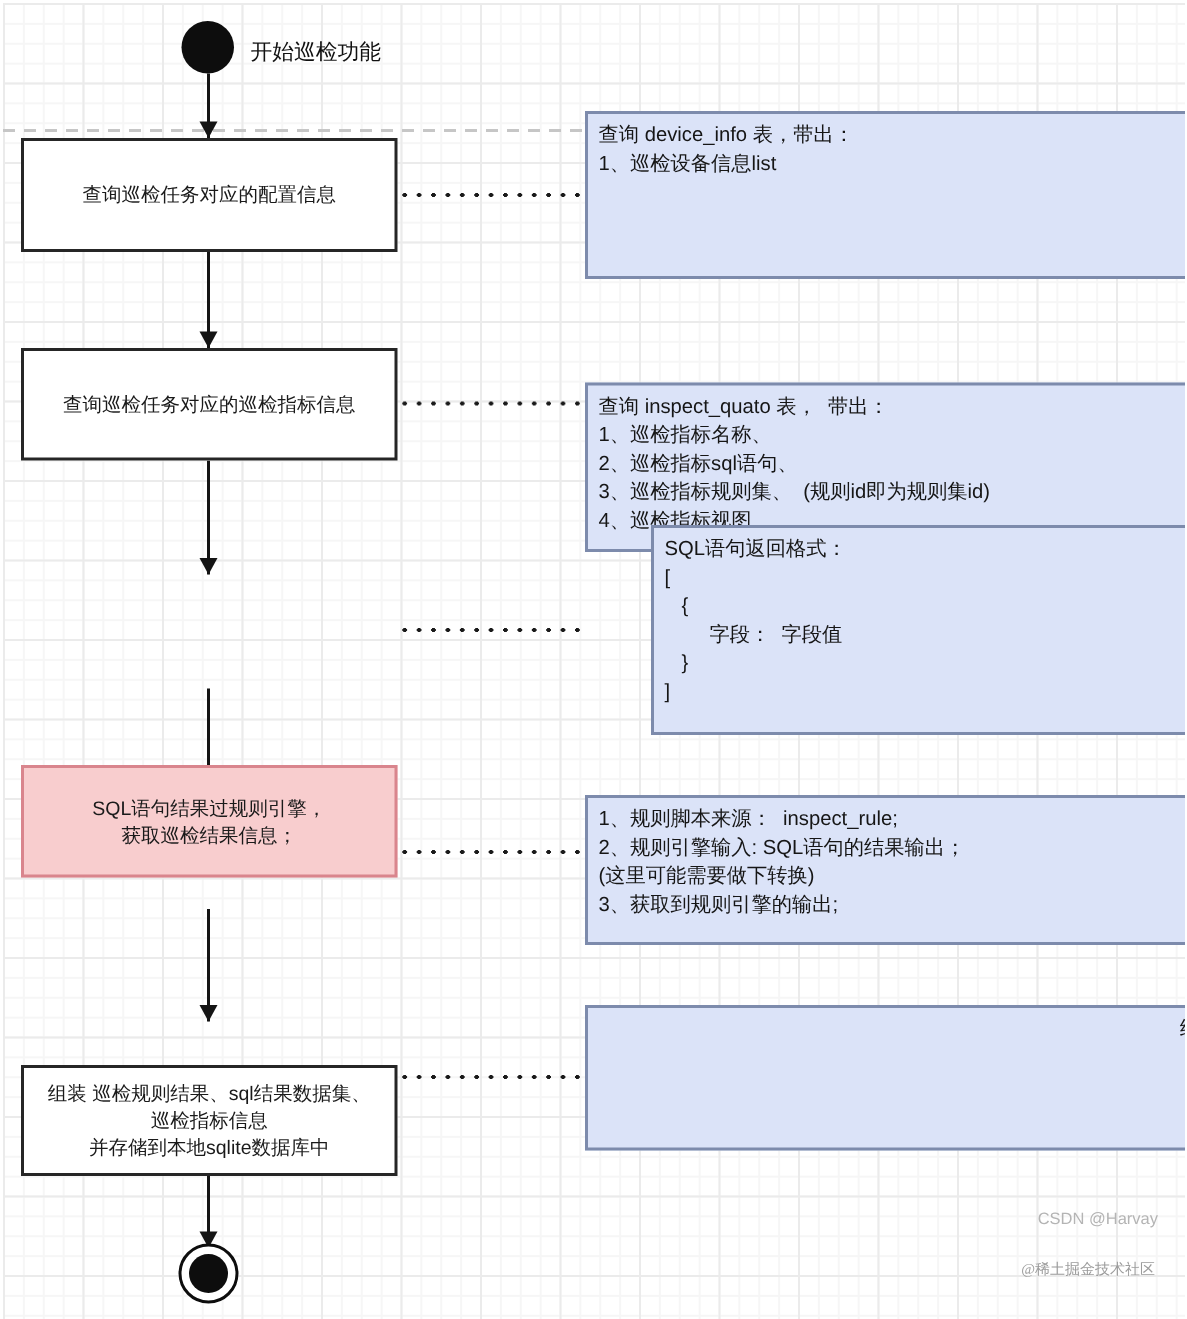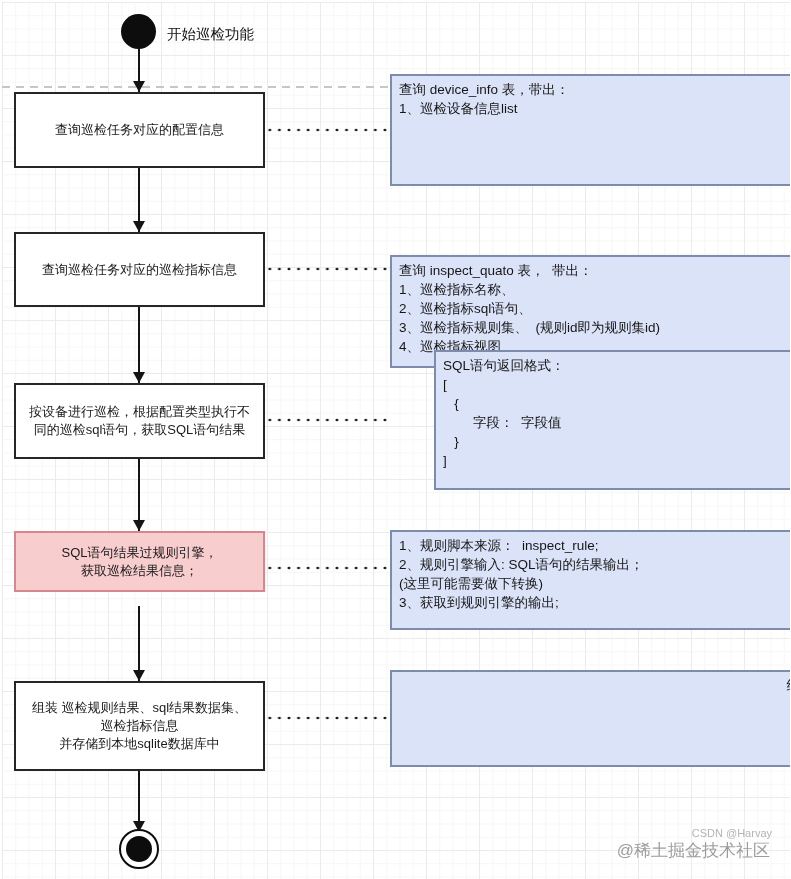--- a/index.html
+++ b/index.html
@@ -108,31 +108,31 @@
     justify-content: center;
   }
   .end-node-inner {
     width: 26px; height: 26px;
     background: #0d0d0d;
     border-radius: 50%;
   }
   .watermark-1 {
     position: absolute;
     right: 22px; top: 836px;
-    font-size: 17px;
+    font-size: 10px;
     color: #9c9c9c;
     white-space: nowrap;
+    font-family: Liberation Serif, serif;
   }
   .watermark-2 {
     position: absolute;
     right: 20px; top: 804px;
     font-size: 11px;
     color: #b4b4b4;
     white-space: nowrap;
-    margin-top: 20px;
   }
 </style>
 </head>
 <body>
 
 <div class="canvas">
 
   <div class="page-break"></div>
 
   <div class="start-node"></div>
@@ -140,24 +140,23 @@
 
   <div class="arrow" style="left:136px; top:47px;  height:43px;"></div>
   <div class="arrow" style="left:136px; top:166px; height:64px;"></div>
   <div class="arrow" style="left:136px; top:305px; height:76px;"></div>
   <div class="arrow" style="left:136px; top:457px; height:72px;"></div>
   <div class="arrow" style="left:136px; top:604px; height:75px;"></div>
   <div class="arrow" style="left:136px; top:753px; height:77px;"></div>
 
   <div class="flow-box" style="top:90px;  height:76px;">查询巡检任务对应的配置信息</div>
   <div class="flow-box" style="top:230px; height:75px;">查询巡检任务对应的巡检指标信息</div>
-  <div class="flow-box" style="top:381px; height:76px;">按设备进行巡检，根据配置类型执行不同的巡检sql语句，获取SQL语句结果</div>
-  <div class="flow-box pink" style="top:529px; height:61px;">SQL语句结果过规则引擎，
+  <div class="flow-box pink" style="top:508px; height:75px;">SQL语句结果过规则引擎，
 获取巡检结果信息；</div>
-  <div class="flow-box" style="top:679px; height:90px;">组装 巡检规则结果、sql结果数据集、巡检指标信息
+  <div class="flow-box" style="top:708px; height:74px;">组装 巡检规则结果、sql结果数据集、巡检指标信息
 并存储到本地sqlite数据库中</div>
 
   <div class="connector" style="top:126px;"></div>
   <div class="connector" style="top:265px;"></div>
   <div class="connector" style="top:416px;"></div>
   <div class="connector" style="top:564px;"></div>
   <div class="connector" style="top:714px;"></div>
 
   <div class="note-box" style="top:72px;  height:112px;">查询 device_info 表，带出：
 1、巡检设备信息list</div>

